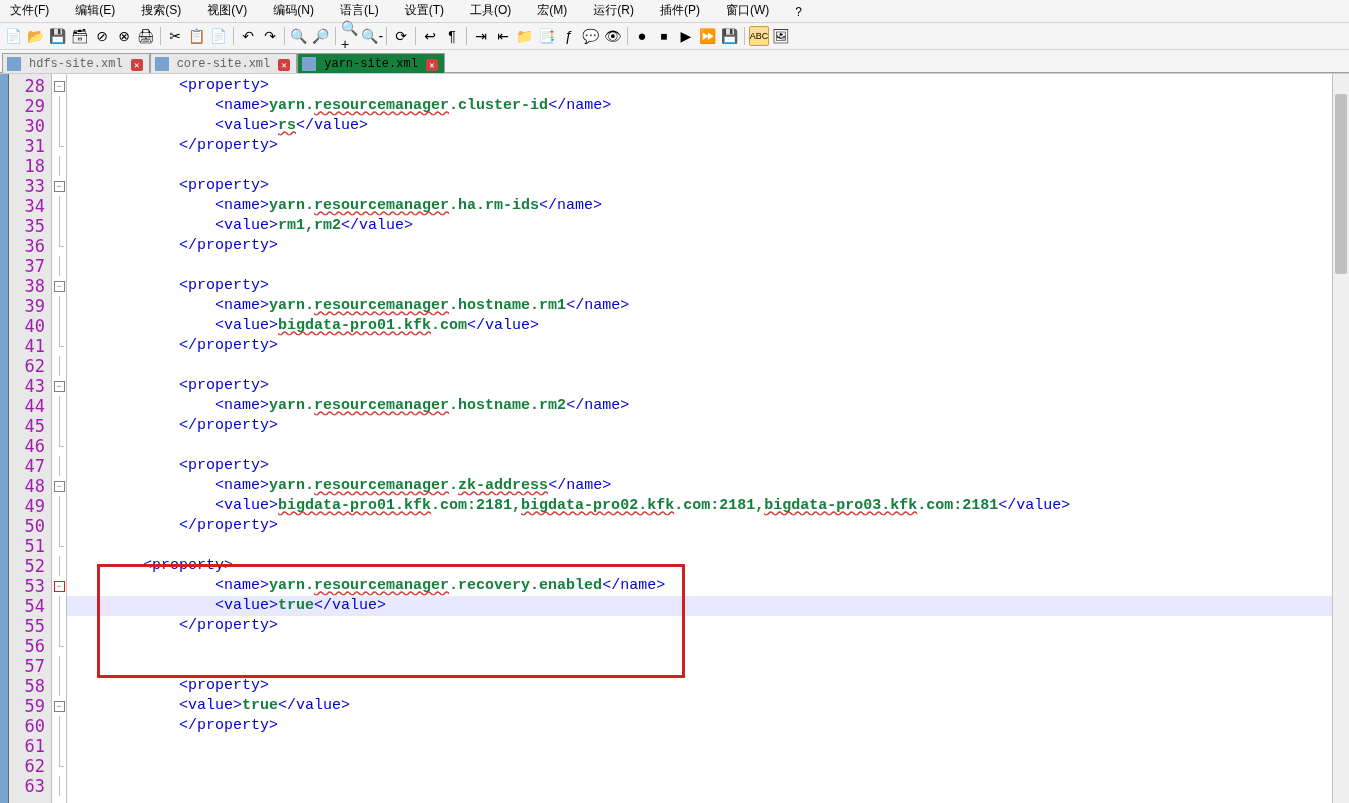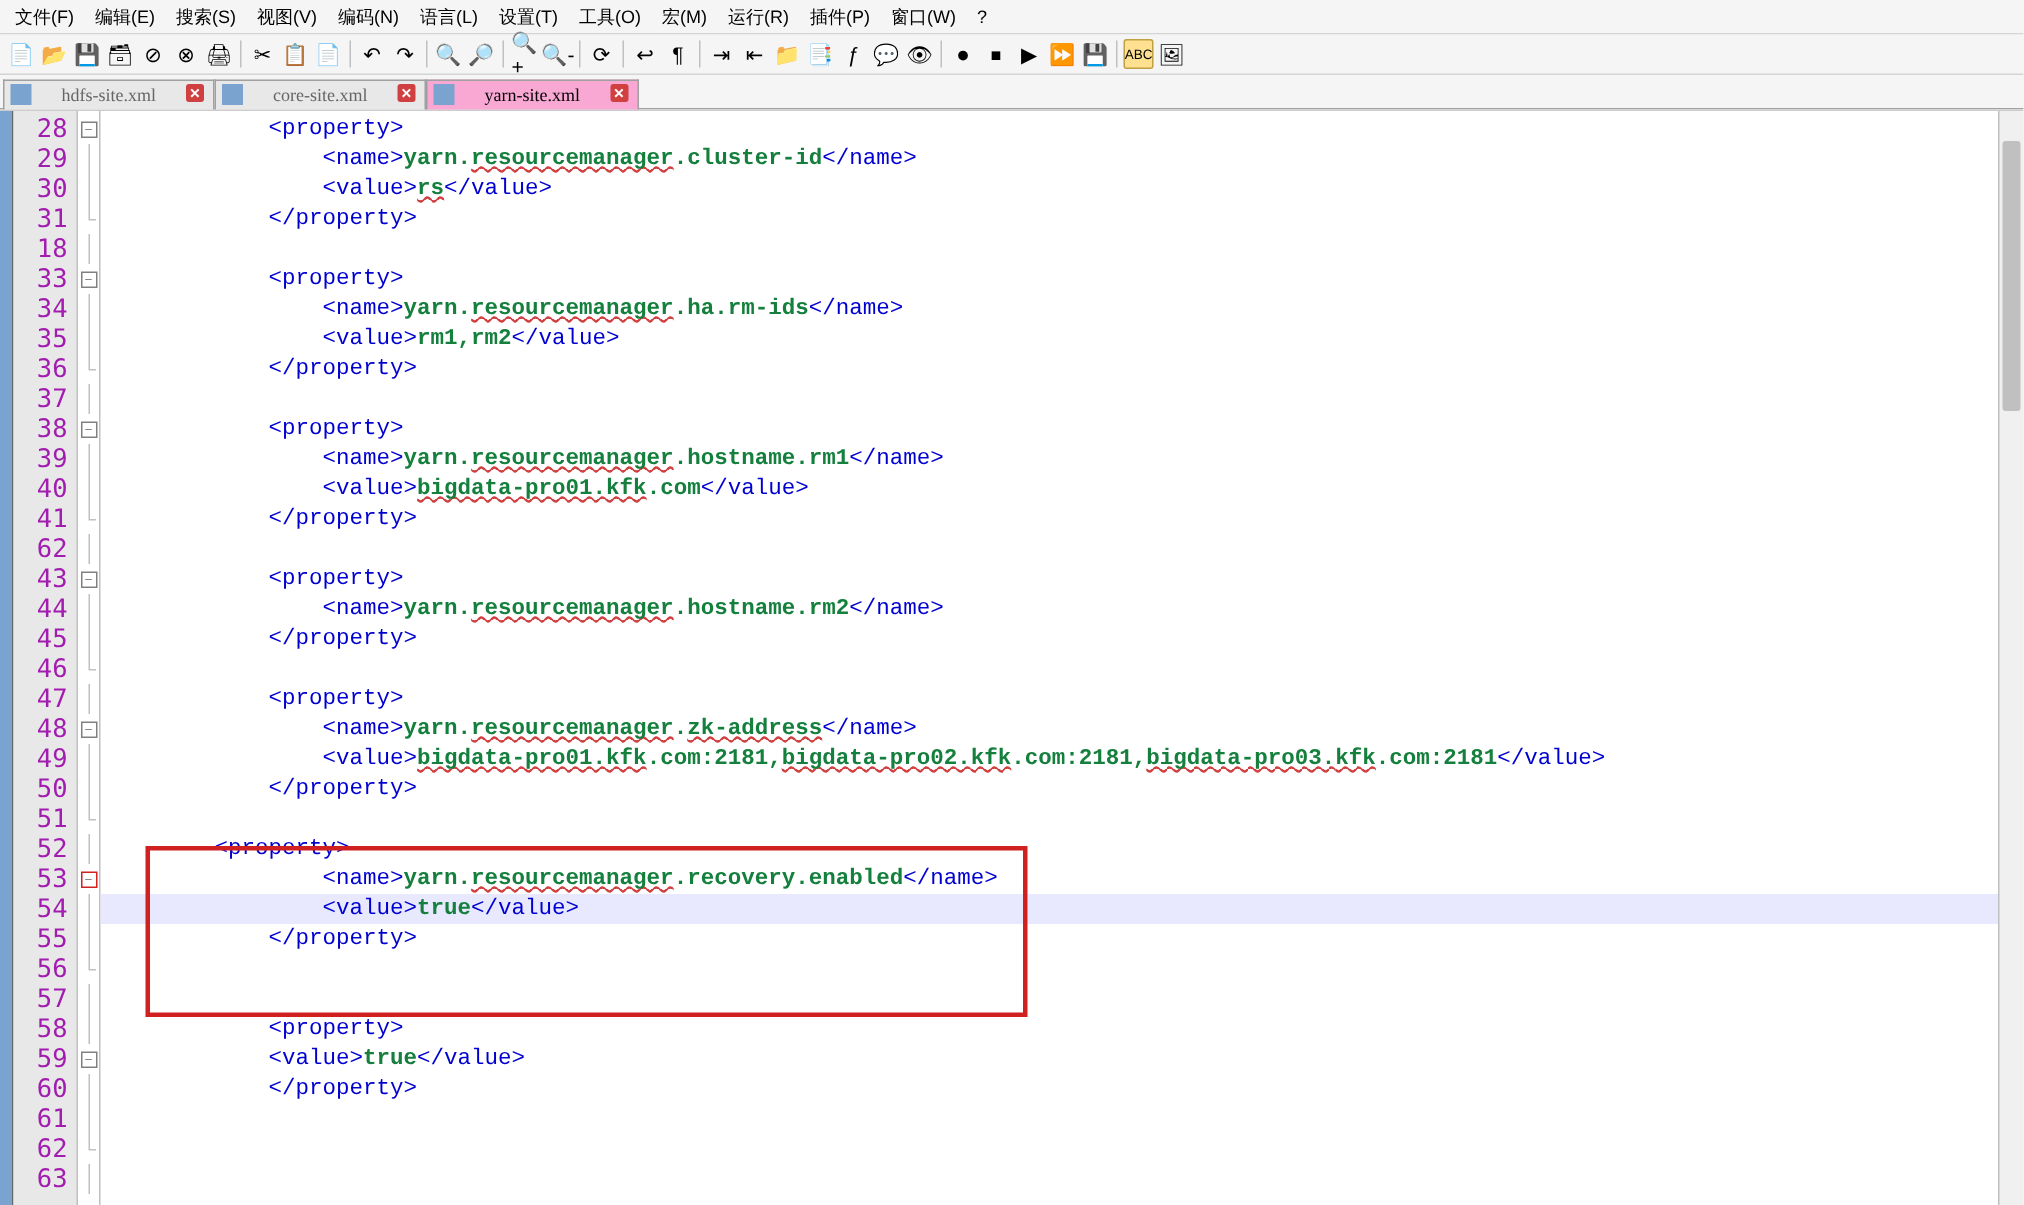--- a/index.html
+++ b/index.html
@@ -1,23 +1,23 @@
 <!DOCTYPE html>
 <html><head>
 <meta charset="utf-8">
 <style>
 html,body{margin:0;padding:0;font-family:"Microsoft YaHei",Arial,sans-serif;font-size:12px;background:#f0f0f0;color:#000;overflow:hidden}
-.menubar{background:#f5f5f5;border-bottom:1px solid #d4d4d4;padding:2px 4px;display:flex;gap:2px;height:18px;align-items:center}
+.menubar{background:#f5f5f5;border-bottom:1px solid #d4d4d4;padding:2px 4px;display:flex;gap:14px;height:18px;align-items:flex-end}
 .menubar span{padding:1px 6px;cursor:default;white-space:nowrap}
 .toolbar{background:#f5f5f5;border-bottom:1px solid #d4d4d4;padding:3px 4px;display:flex;gap:2px;align-items:center;height:20px}
 .tbtn{width:18px;height:18px;display:inline-flex;align-items:center;justify-content:center;border:1px solid transparent;border-radius:2px;font-size:14px}
 .tsep{width:1px;height:18px;background:#c0c0c0;margin:0 2px}
 .tabbar{background:#f5f5f5;border-bottom:1px solid #a0a0a0;padding:2px 2px 0 2px;display:flex;gap:0;height:20px}
-.tab{padding:2px 6px 2px 4px;border:1px solid #a0a0a0;border-bottom:none;background:#e8e8e8;display:flex;align-items:flex-start;gap:20px;font-family:Liberation Serif, serif;font-size:12px;color:#666;position:relative;top:1px}
-.tab.active{background:#f9a8d4;color:#000}
+.tab{padding:2px 6px 2px 4px;border:1px solid #a0a0a0;border-bottom:none;background:#e8e8e8;display:flex;align-items:flex-end;gap:8px;font-family:Liberation Mono, monospace;font-size:12px;color:#666;position:relative;top:1px}
+.tab.active{background:#15803d;color:#000}
 .tab .x{width:12px;height:12px;background:#d04040;color:#fff;font-size:9px;display:inline-flex;align-items:center;justify-content:center;border-radius:2px;font-weight:bold}
 .tab .fi{width:14px;height:14px;background:#7aa3d0;display:inline-block}
 .editor-wrap{display:flex;height:732px;background:#fff;border-top:1px solid #ccc}
 .left-stripe{width:8px;background:linear-gradient(#7aa3d0,#7aa3d0);border-right:1px solid #666}
 .gutter{width:42px;background:#e8e8e8;border-right:1px solid #c0c0c0;text-align:right;padding-top:2px}
 .gutter .ln{height:20px;line-height:20px;padding-right:6px;color:#a21caf;font-family:Consolas,monospace;font-size:17px}
 .fold{width:14px;background:#fff;border-right:1px solid #c0c0c0;padding-top:2px}
 .fold .f{height:20px;display:flex;align-items:center;justify-content:center}
 .fold .box{width:9px;height:9px;border:1px solid #808080;background:#fff;display:flex;align-items:center;justify-content:center;font-size:9px;line-height:1;color:#808080}
 .fold .line{width:1px;height:20px;background:#c0c0c0;margin:0 auto}

